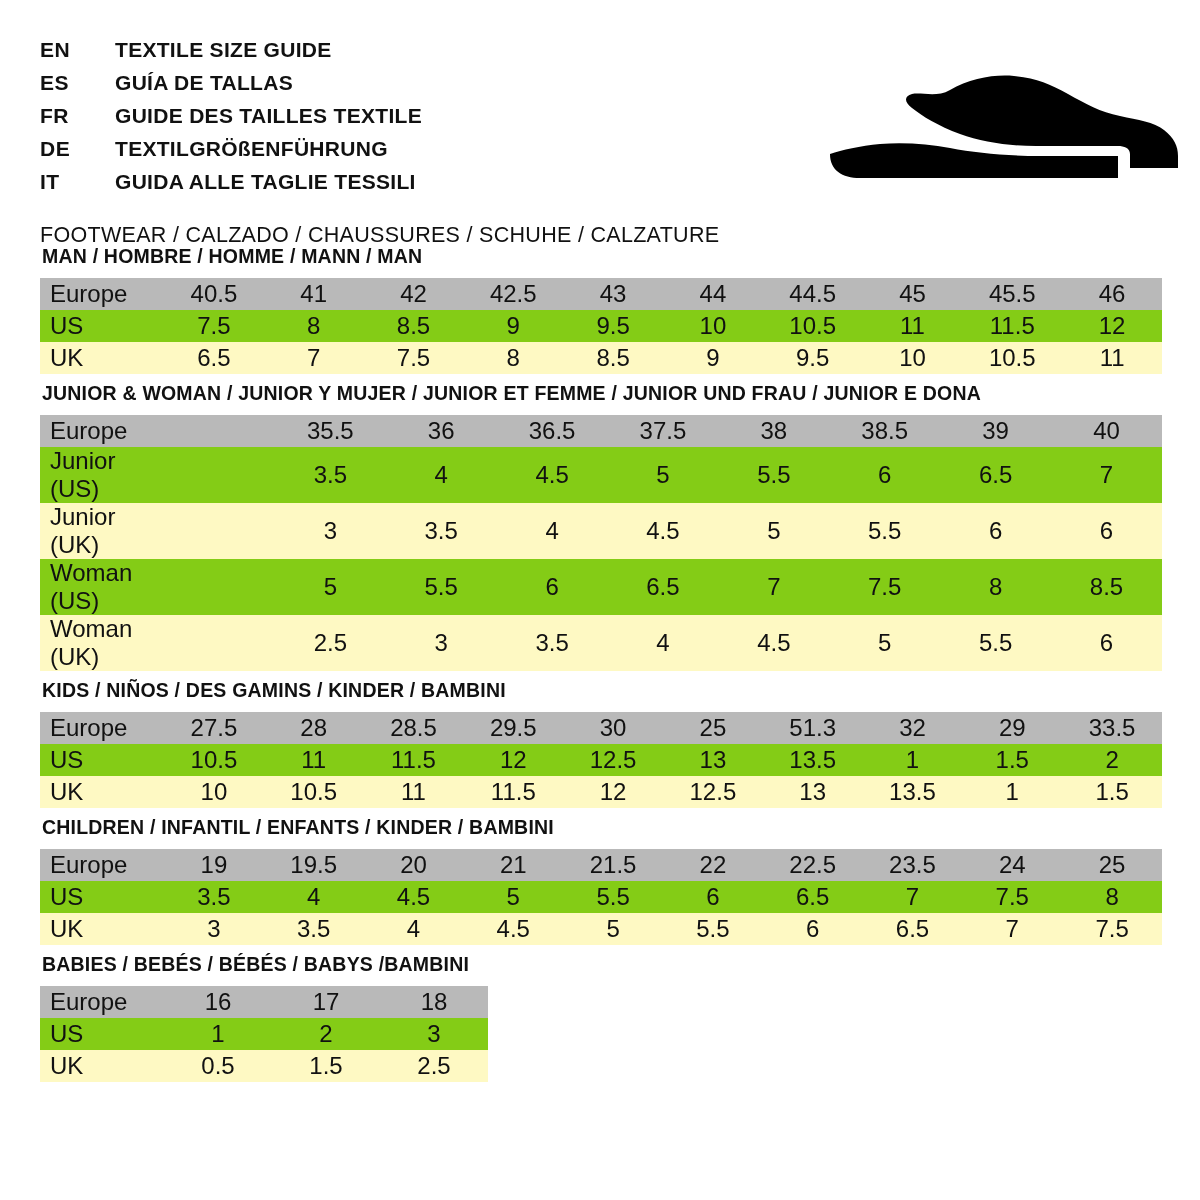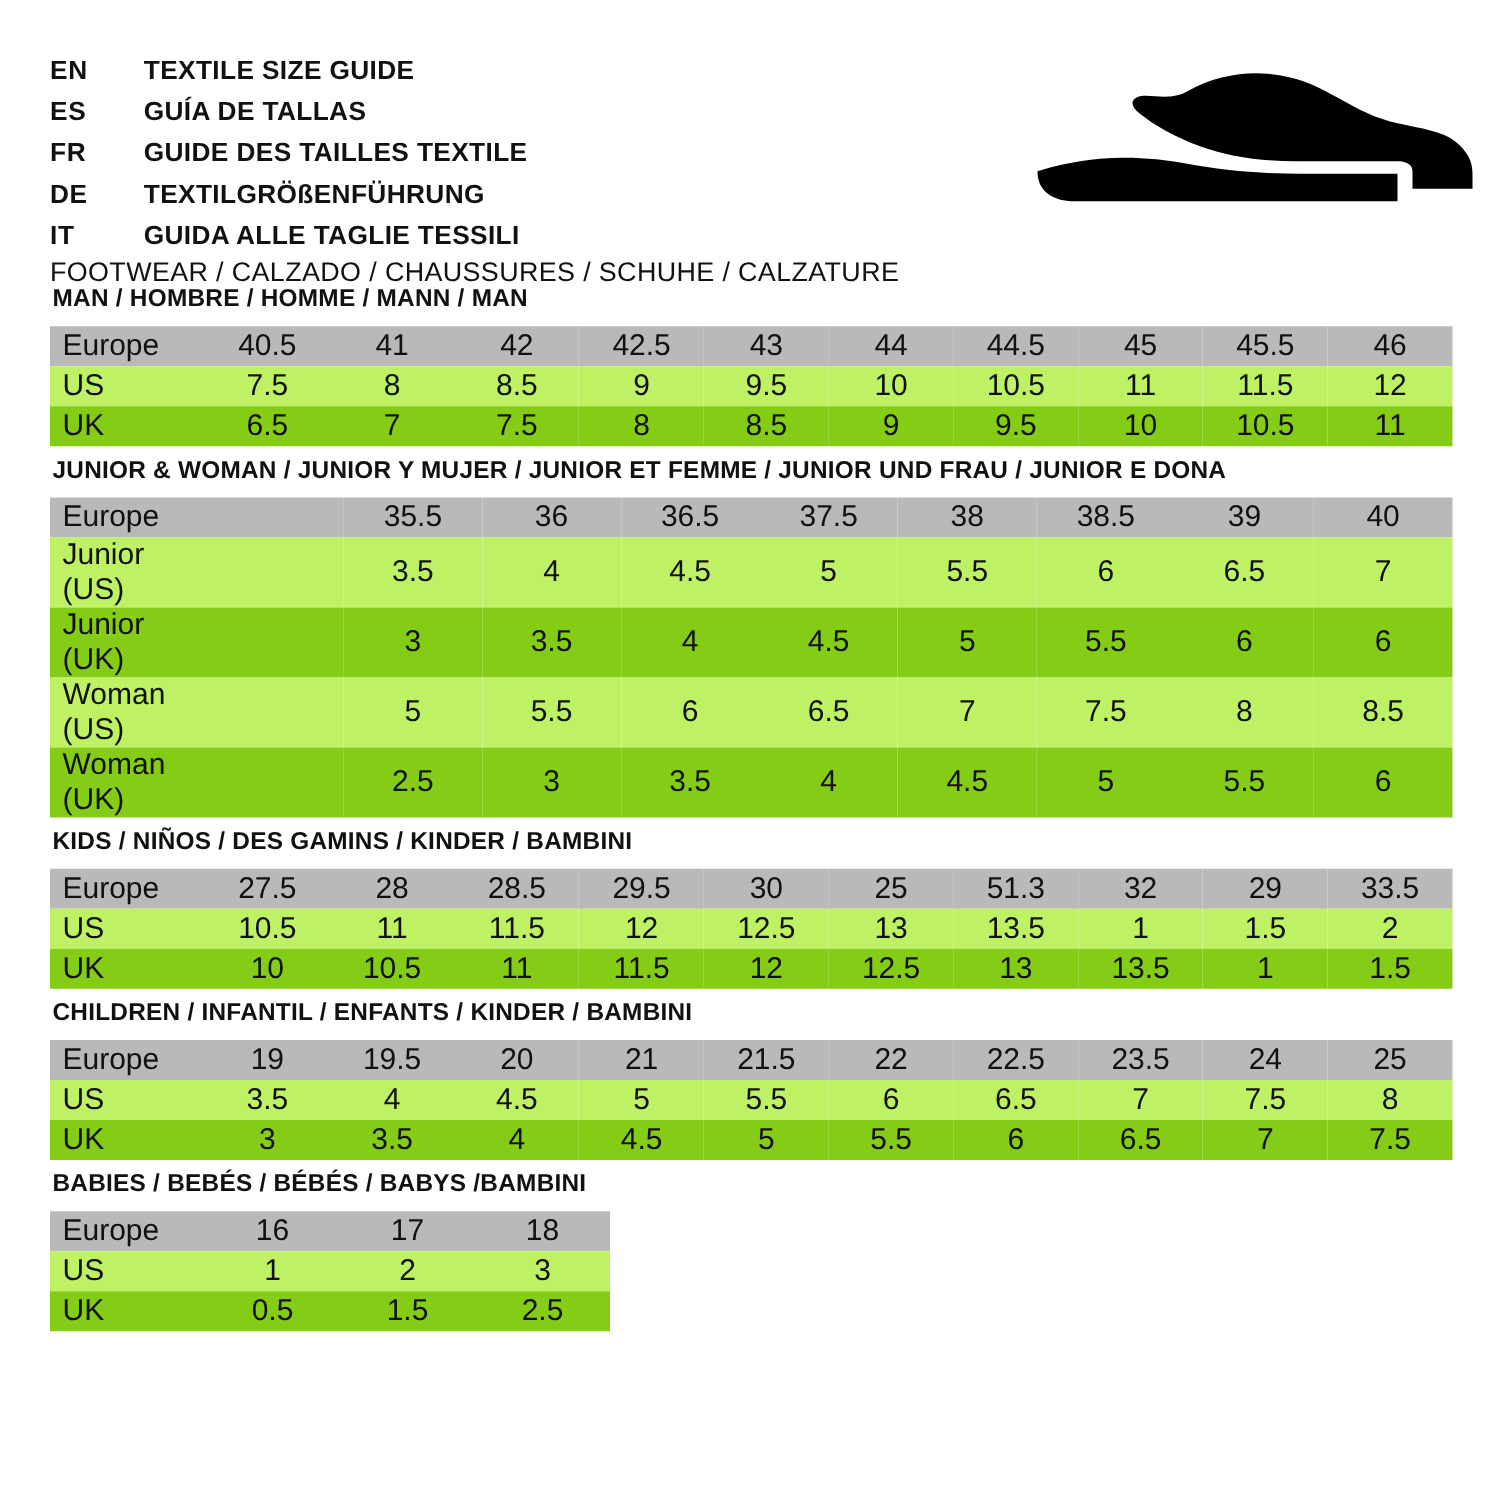--- a/index.html
+++ b/index.html
@@ -7,21 +7,21 @@
     margin: 0; padding: 0;
     width: 1200px; height: 1200px;
     background: #ffffff;
     font-family: "Liberation Sans", sans-serif;
     color: #111111;
   }
   .page {
     position: relative;
     width: 1200px;
     height: 1200px;
-    padding: 13px 40px 0 40px;
+    padding: 30px 40px 0 40px;
   }
 
   
   .header {
     position: relative;
     height: 215px;
   }
   .lang-list {
     position: absolute;
     top: 8px; left: 0;
@@ -34,21 +34,20 @@
   .lang-code {
     width: 75px;
     font-size: 21px;
     font-weight: bold;
     letter-spacing: 0.5px;
   }
   .lang-text {
     font-size: 21px;
     font-weight: bold;
     letter-spacing: 0.3px;
-    margin-top: 24px;
   }
   .footwear-line {
     position: absolute;
     top: 193px; left: 0;
     font-size: 21.5px;
     font-weight: normal;
     letter-spacing: 0.3px;
   }
   .shoe-icon {
     position: absolute;
@@ -74,22 +73,22 @@
   table.full { width: 1122px; }
   table.babies { width: 448px; }
   td, th {
     height: 32px;
     padding: 0;
     text-align: center;
     font-weight: normal;
     vertical-align: middle;
   }
   tr.head td { background: #b9b9b9; }
-  tr.alt td  { background: #84cc16; }
-  tr.white td { background: #bef264; }
+  tr.alt td  { background: #fef9c3; }
+  tr.white td { background: #84cc16; }
   td.label {
     text-align: left;
     padding-left: 10px;
     width: 124px;
   }
   table.babies td.label { width: 124px; }
 </style>
 </head>
 <body>
 

